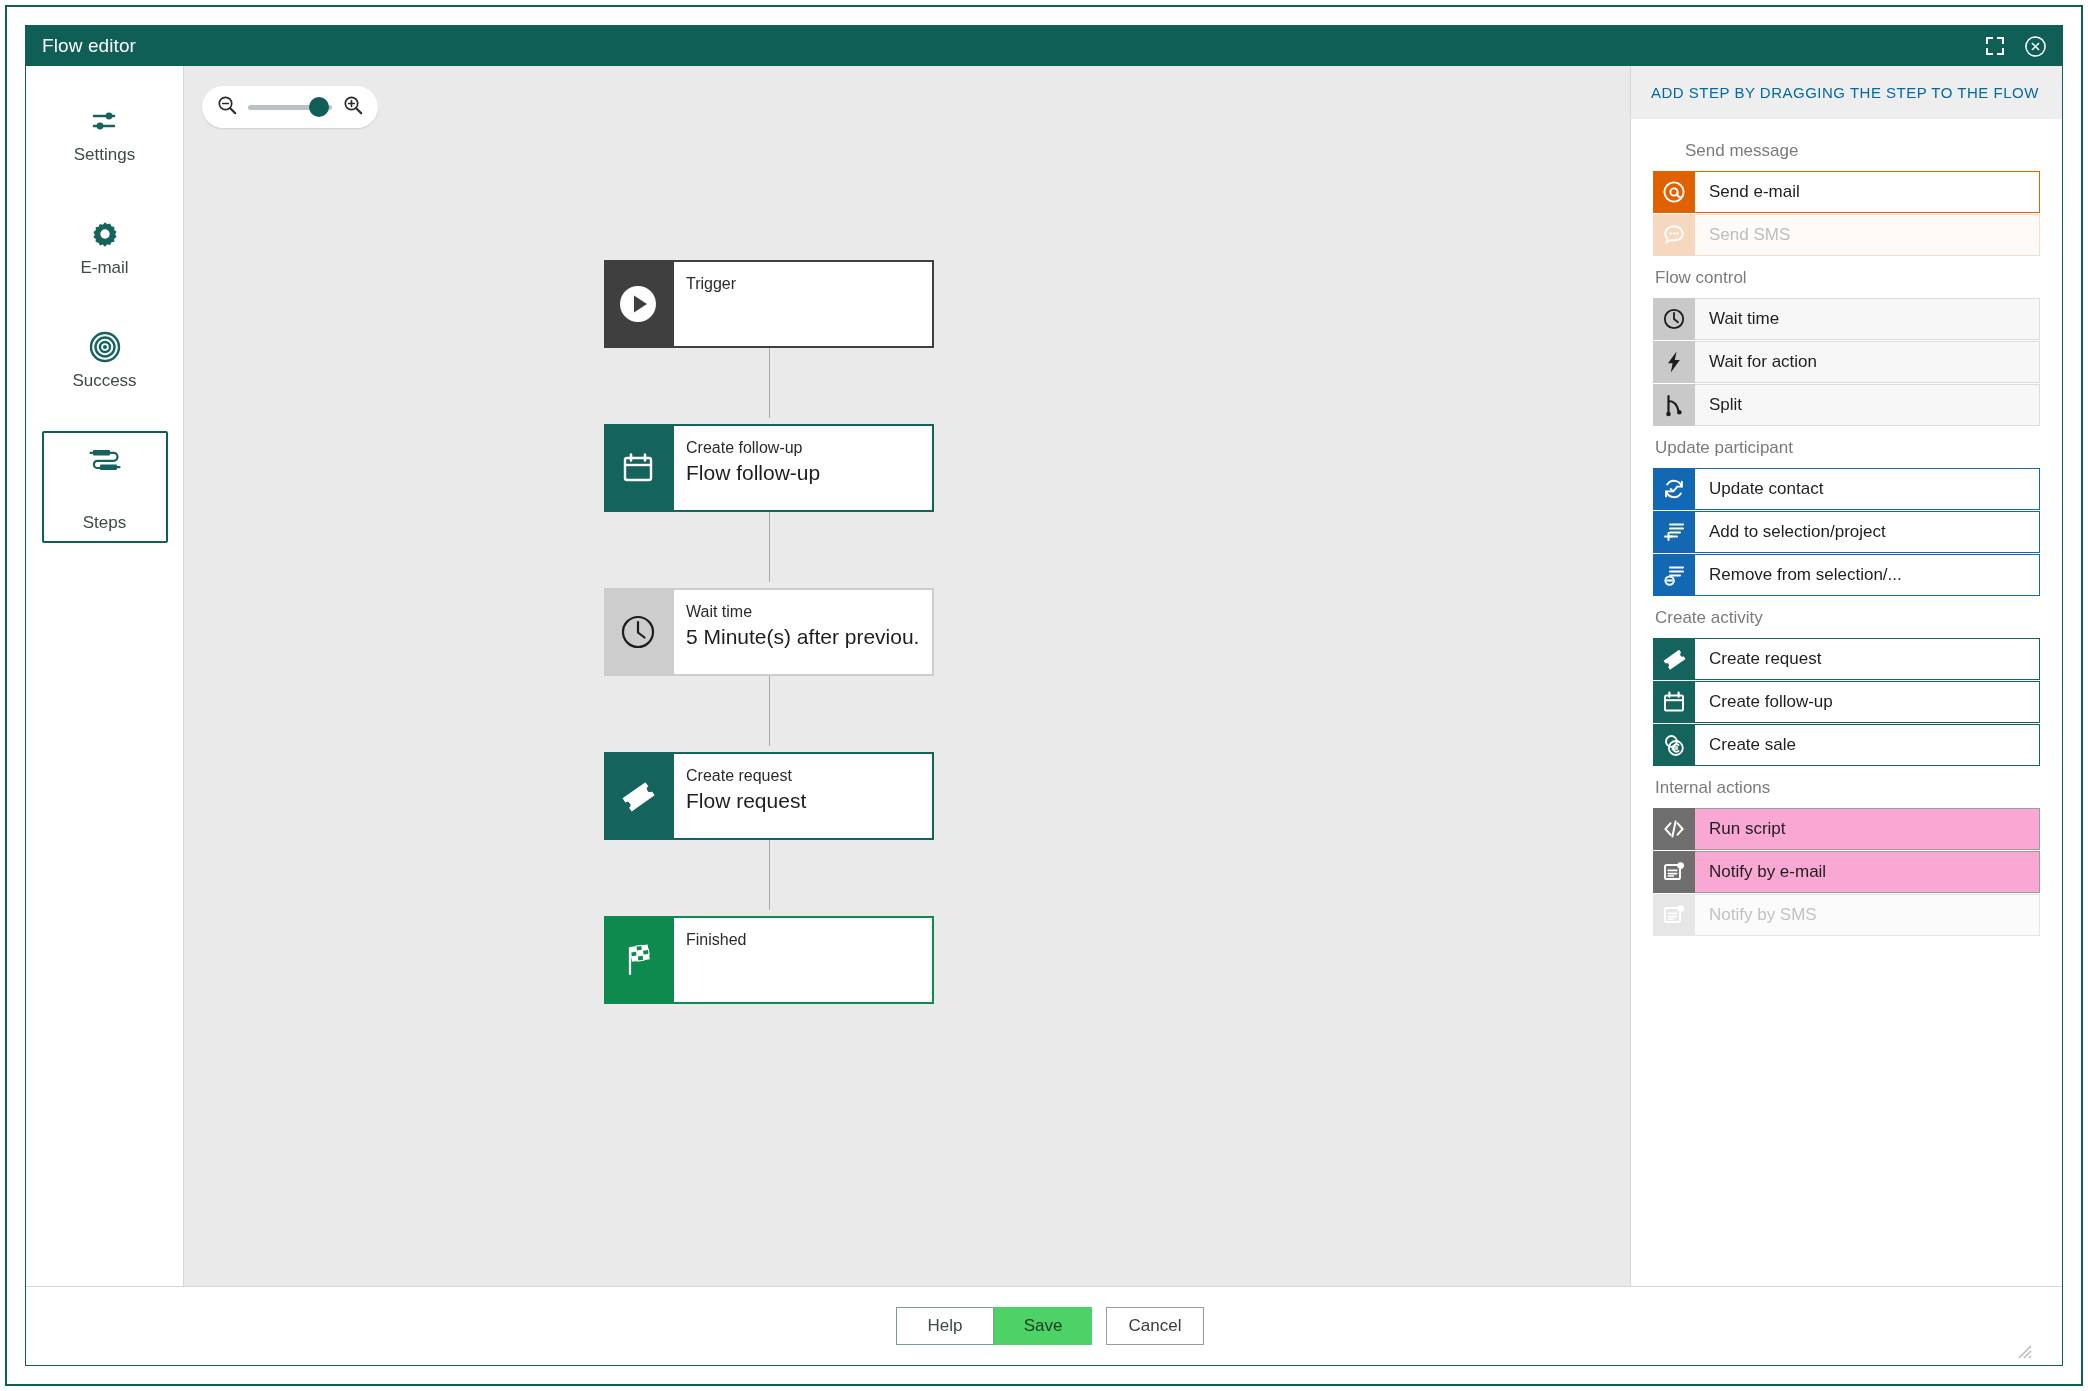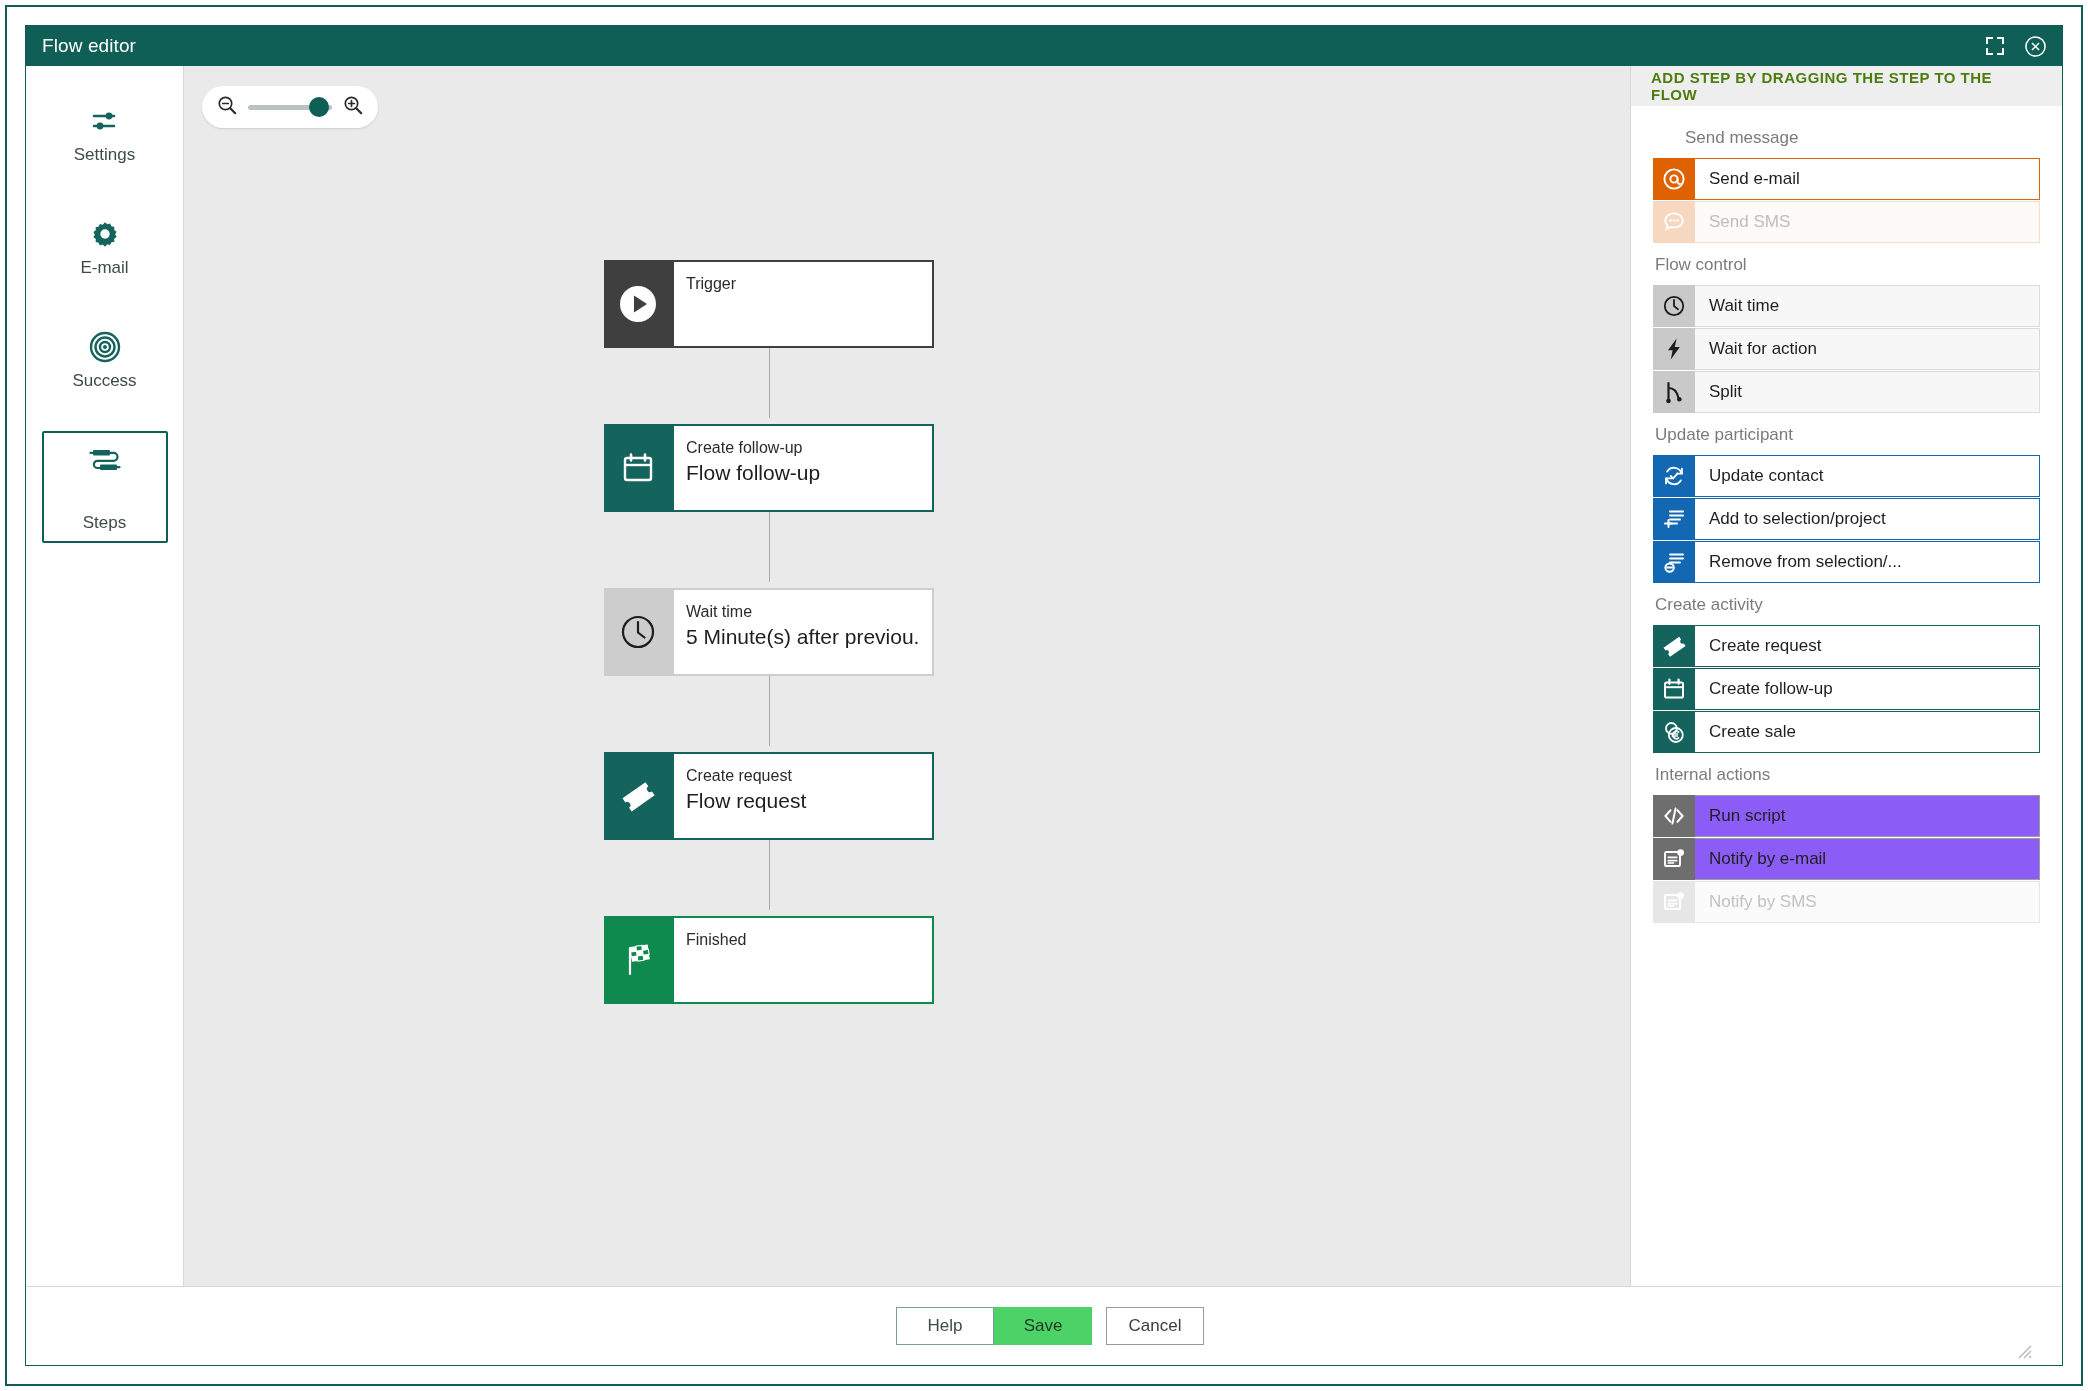--- a/index.html
+++ b/index.html
@@ -88,23 +88,23 @@
   .node.green .ico{background:#0e8a4e;}
   .node.green .nbody{border:2px solid #0e8a4e;}
   .connector{position:absolute;width:1px;background:#a9a9a9;}
 
   
   .rightpanel{
     width:432px;min-width:432px;background:#ffffff;border-left:1px solid #d7d7d7;
     display:flex;flex-direction:column;box-sizing:border-box;
   }
   .rp-head{
-    height:40px;background:#eeeeee;display:flex;align-items:center;
+    height:53px;background:#eeeeee;display:flex;align-items:center;
     padding:0 20px;box-sizing:border-box;
-    font-size:15px;font-weight:bold;letter-spacing:.5px;color:#4d7c0f;
+    font-size:15px;font-weight:normal;letter-spacing:.5px;color:#0369a1;
   }
   .rp-body{flex:1;padding:16px 22px 0 22px;box-sizing:border-box;overflow:hidden;}
   .grp-title{font-size:17px;color:#7b7b7b;margin:12px 0 10px 2px;}
   .grp-title.first{margin-top:6px;margin-left:32px;}
   .step{
     display:flex;height:42px;margin-bottom:1px;box-sizing:border-box;cursor:grab;
   }
   .step .sico{
     width:42px;min-width:42px;display:flex;align-items:center;justify-content:center;
     box-sizing:border-box;
@@ -119,21 +119,21 @@
   .step.orange-dis .sico{background:#f6d8c0;}
   .step.orange-dis .slabel{background:#fdfaf7;border:1px solid #f6ddc7;border-left:none;color:#bdbdbd;}
   .step.orange-dis{cursor:default;}
   .step.gray .sico{background:#c9c9c9;}
   .step.gray .slabel{background:#f7f7f7;border:1px solid #dcdcdc;border-left:none;}
   .step.blue .sico{background:#1268b3;}
   .step.blue .slabel{background:#ffffff;border:1px solid #1268b3;border-left:none;}
   .step.teal .sico{background:#14635d;}
   .step.teal .slabel{background:#ffffff;border:1px solid #14635d;border-left:none;}
   .step.dgray .sico{background:#6e6e6e;}
-  .step.dgray .slabel{background:#8b5cf6;border:1px solid #9c9c9c;border-left:none;}
+  .step.dgray .slabel{background:#f9a8d4;border:1px solid #9c9c9c;border-left:none;}
   .step.dgray-dis .sico{background:#e6e6e6;}
   .step.dgray-dis .slabel{background:#fbfbfb;border:1px solid #e6e6e6;border-left:none;color:#c2c2c2;}
   .step.dgray-dis{cursor:default;}
 
   
   .footer{
     position:absolute;left:26px;top:1286px;width:2036px;height:79px;
     background:#ffffff;border-top:1px solid #d7d7d7;box-sizing:border-box;
     display:flex;align-items:center;justify-content:center;padding:0 22px 0 34px;
   }

